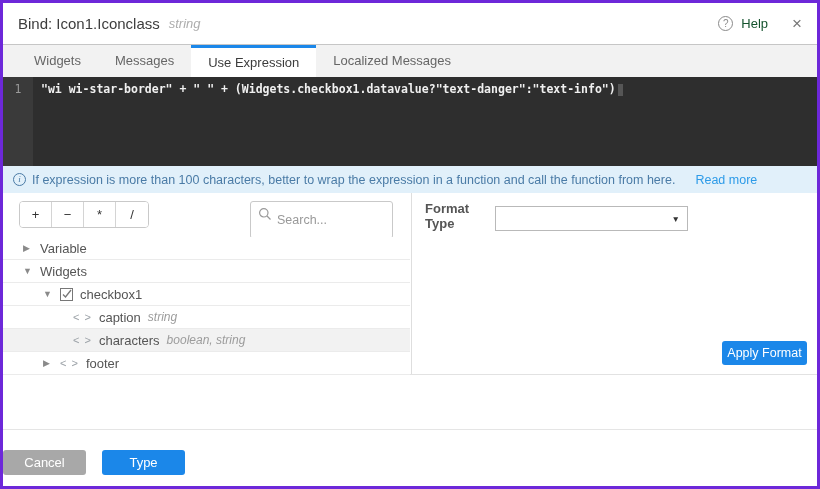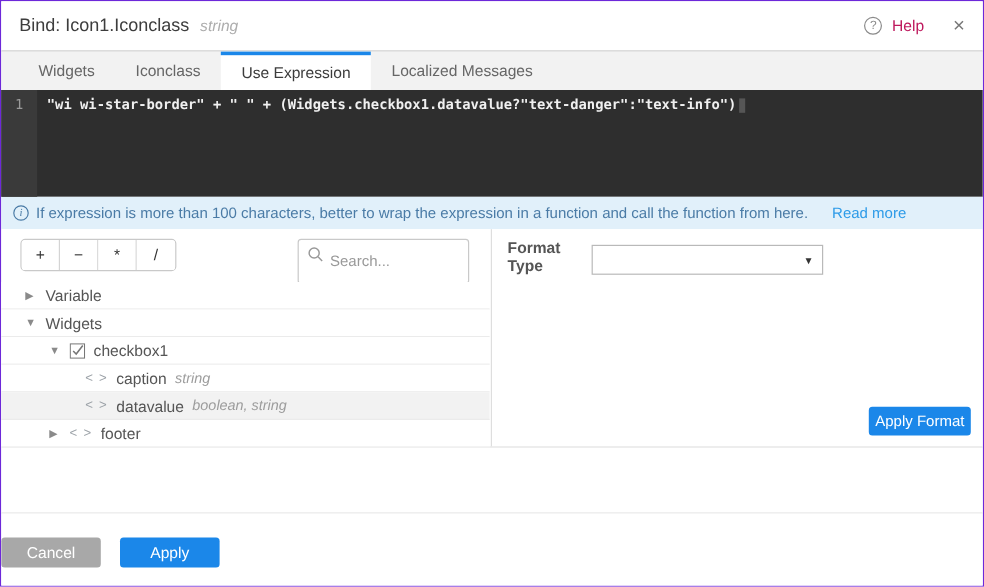--- a/index.html
+++ b/index.html
@@ -1,27 +1,27 @@
 <!DOCTYPE html>
 <html><head>
 <meta charset="utf-8">
 <style>
   * { margin:0; padding:0; box-sizing:border-box; }
   html,body { background:#fff; }
   body { font-family:"Liberation Sans", sans-serif; }
-  .dialog { position:relative; width:820px; height:489px; background:#fff; overflow:hidden; border:1px solid #6d28d9; }
+  .dialog { position:relative; width:820px; height:489px; background:#fff; overflow:hidden; border:3px solid #6d28d9; }
 
   
   .hdr { height:42px; display:flex; align-items:center; padding:0 15px; border-bottom:1px solid #c6c6c6; background:#fff; }
   .hdr-title { font-size:15px; color:#3d3d3d; }
   .hdr-type { font-size:13px; color:#adadad; font-style:italic; margin-left:9px; }
   .hdr-right { margin-left:auto; display:flex; align-items:center; }
   .help-circle { width:15px; height:15px; border:1px solid #8a8a8a; border-radius:50%; color:#8a8a8a;
                  font-size:10px; line-height:13px; text-align:center; display:inline-block; }
-  .help-label { font-size:13px; color:#be185d; margin:0 24px 0 8px; cursor:pointer; }
+  .help-label { font-size:13px; color:#14532d; margin:0 24px 0 8px; cursor:pointer; }
   .close-x { font-size:17px; color:#777; cursor:pointer; line-height:1; }
 
   
   .tabs { height:32px; background:#f2f2f2; display:flex; align-items:stretch; padding-left:14px; }
   .tab { padding:0 17px; font-size:13px; color:#666; line-height:32px; cursor:pointer; }
   .tab.active { background:#fff; color:#3c3c3c; border-top:3px solid #1b87e9; line-height:29px; }
 
   
   .editor { height:89px; background:#2e2e2e; display:flex; font-family:"DejaVu Sans Mono", monospace; }
   .gutter { width:30px; background:#3a3a3a; color:#9a9a9a; font-size:11.5px; text-align:center; padding-top:5px; }
@@ -84,21 +84,21 @@
     <span class="hdr-type">string</span>
     <span class="hdr-right">
       <span class="help-circle">?</span>
       <span class="help-label">Help</span>
       <span class="close-x">×</span>
     </span>
   </div>
 
   <div class="tabs">
     <div class="tab">Widgets</div>
-    <div class="tab">Iconclass</div>
+    <div class="tab">Messages</div>
     <div class="tab active">Use Expression</div>
     <div class="tab">Localized Messages</div>
   </div>
 
   <div class="editor">
     <div class="gutter">
       <div>1</div>
     </div>
     <div class="codearea"><span>"wi wi-star-border" + " " + (Widgets.checkbox1.datavalue?"text-danger":"text-info")</span><span class="caret"></span></div>
   </div>
@@ -146,21 +146,21 @@
           </span>
           <span>checkbox1</span>
         </div>
         <div class="trow ind2">
           <span class="code-ic">&lt; &gt;</span>
           <span>caption</span>
           <span class="ttype">string</span>
         </div>
         <div class="trow ind2 sel">
           <span class="code-ic">&lt; &gt;</span>
-          <span>datavalue</span>
+          <span>characters</span>
           <span class="ttype">boolean, string</span>
         </div>
         <div class="trow ind1">
           <span class="caret-ic">▶</span>
           <span class="code-ic">&lt; &gt;</span>
           <span>footer</span>
         </div>
       </div>
     </div>
 
@@ -173,16 +173,16 @@
         </div>
       </div>
       <button class="apply-btn">Apply Format</button>
     </div>
   </div>
 
   <div class="spacer"></div>
 
   <div class="footer">
     <button class="btn btn-cancel">Cancel</button>
-    <button class="btn btn-bind">Apply</button>
+    <button class="btn btn-bind">Type</button>
   </div>
 
 </div>
 
 </body></html>

